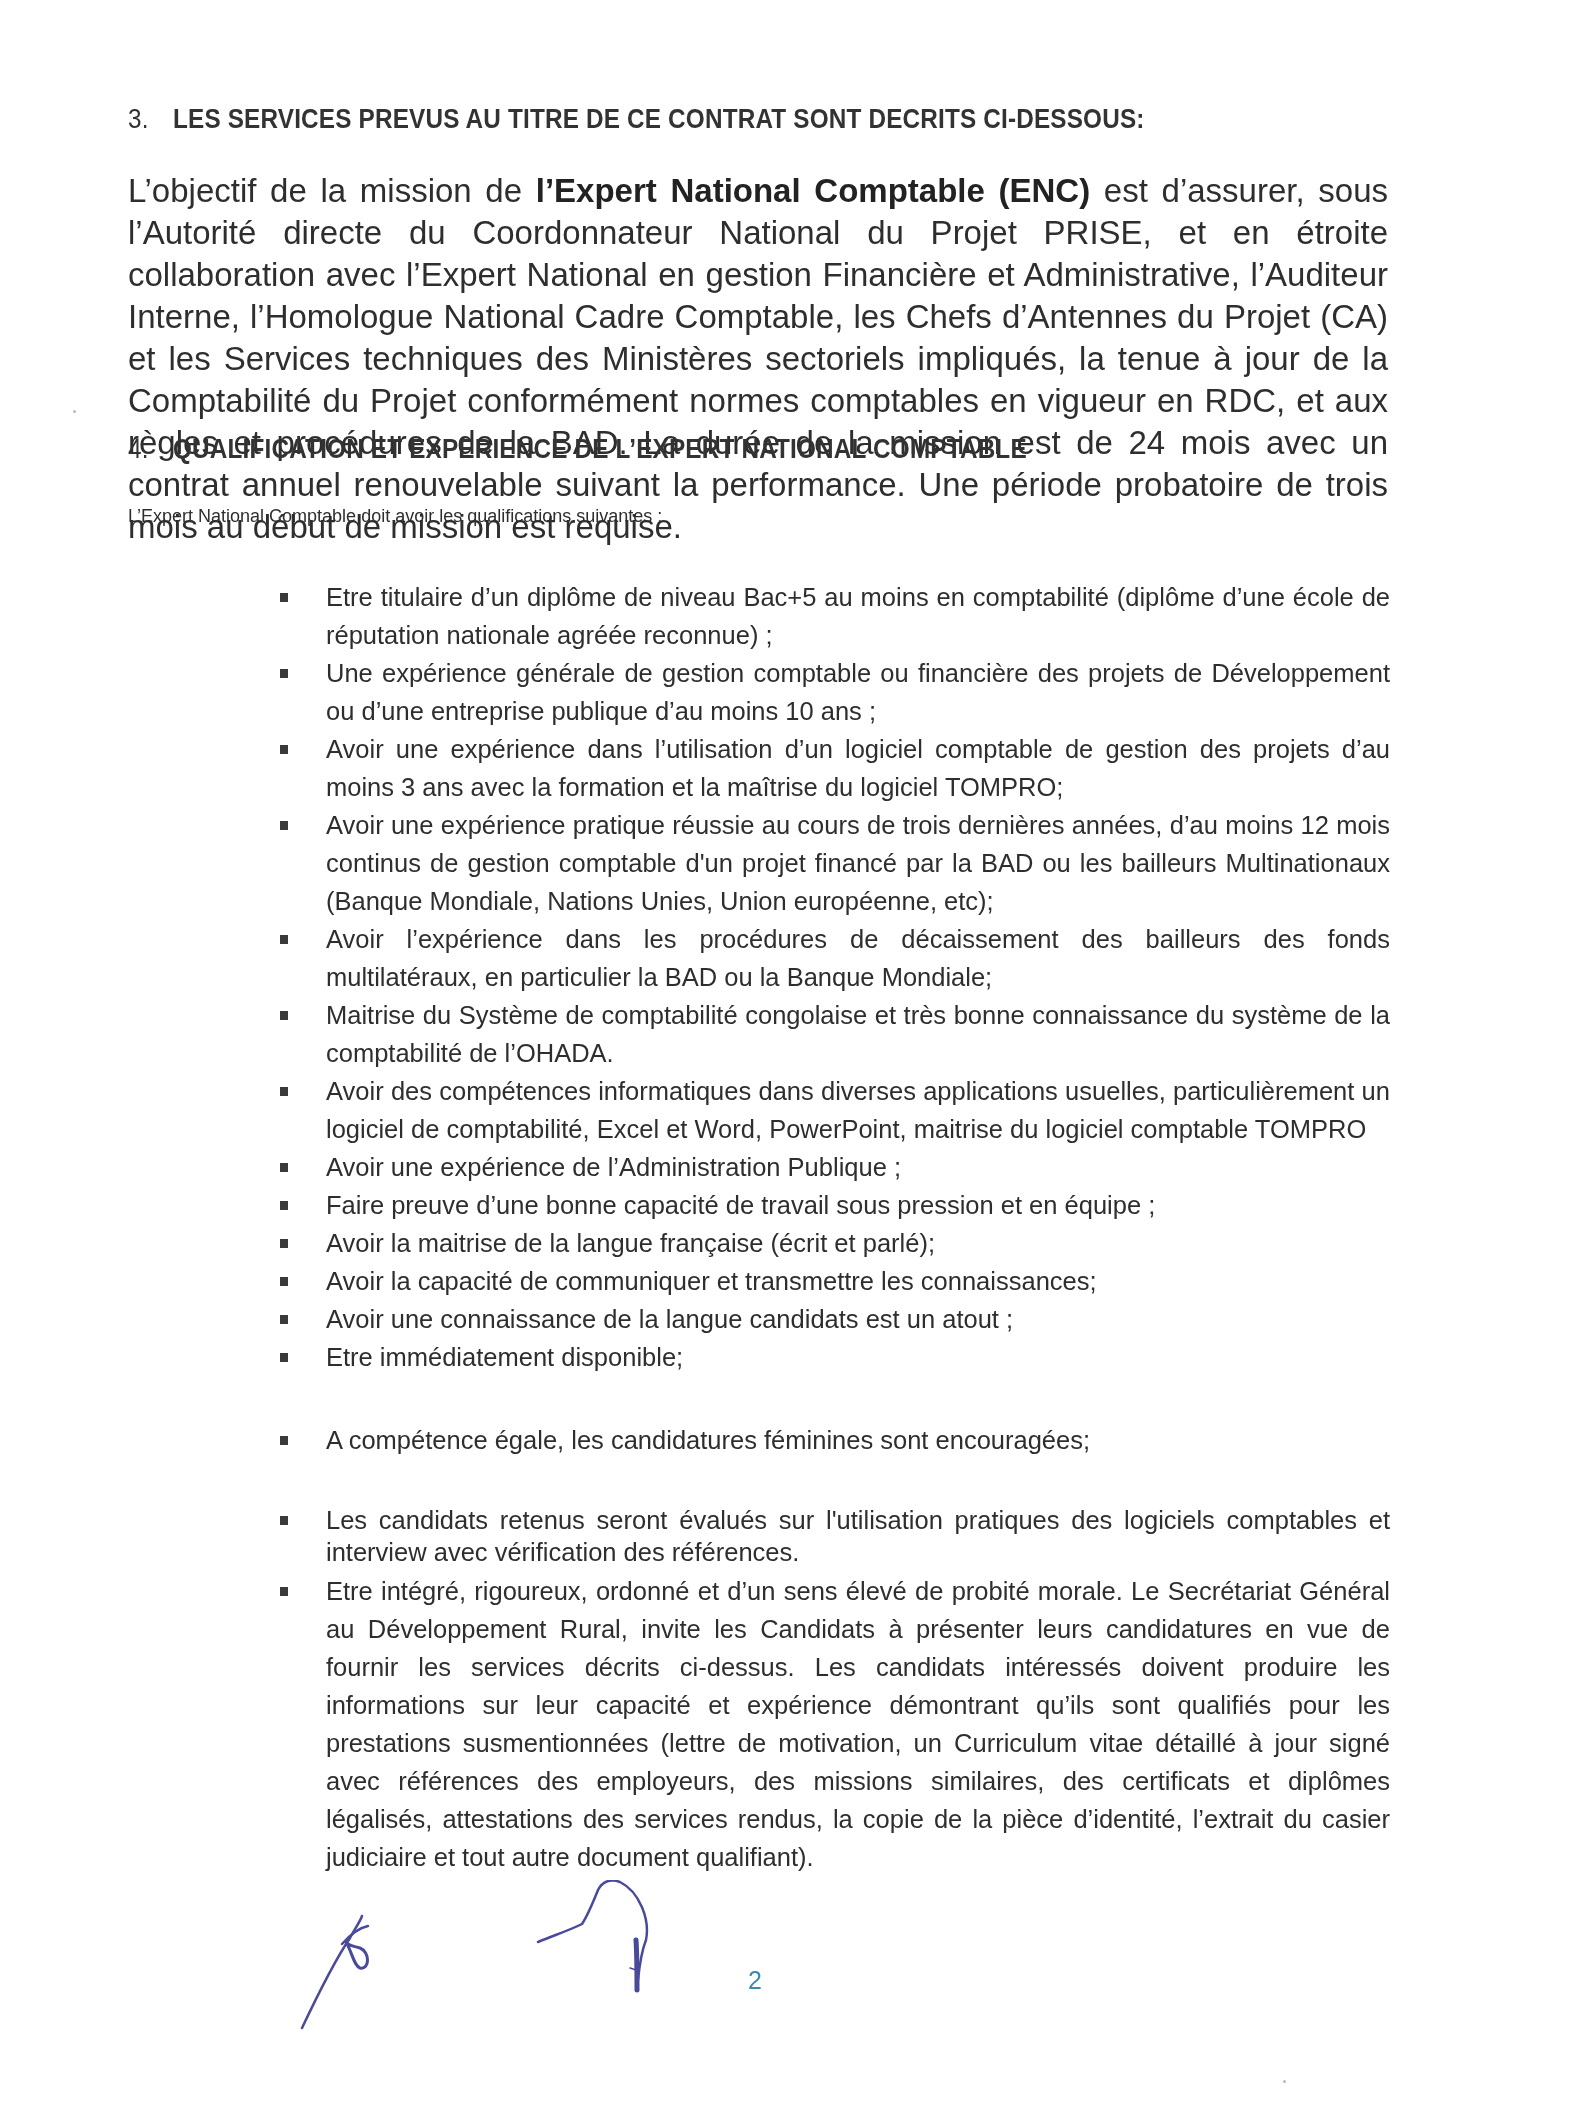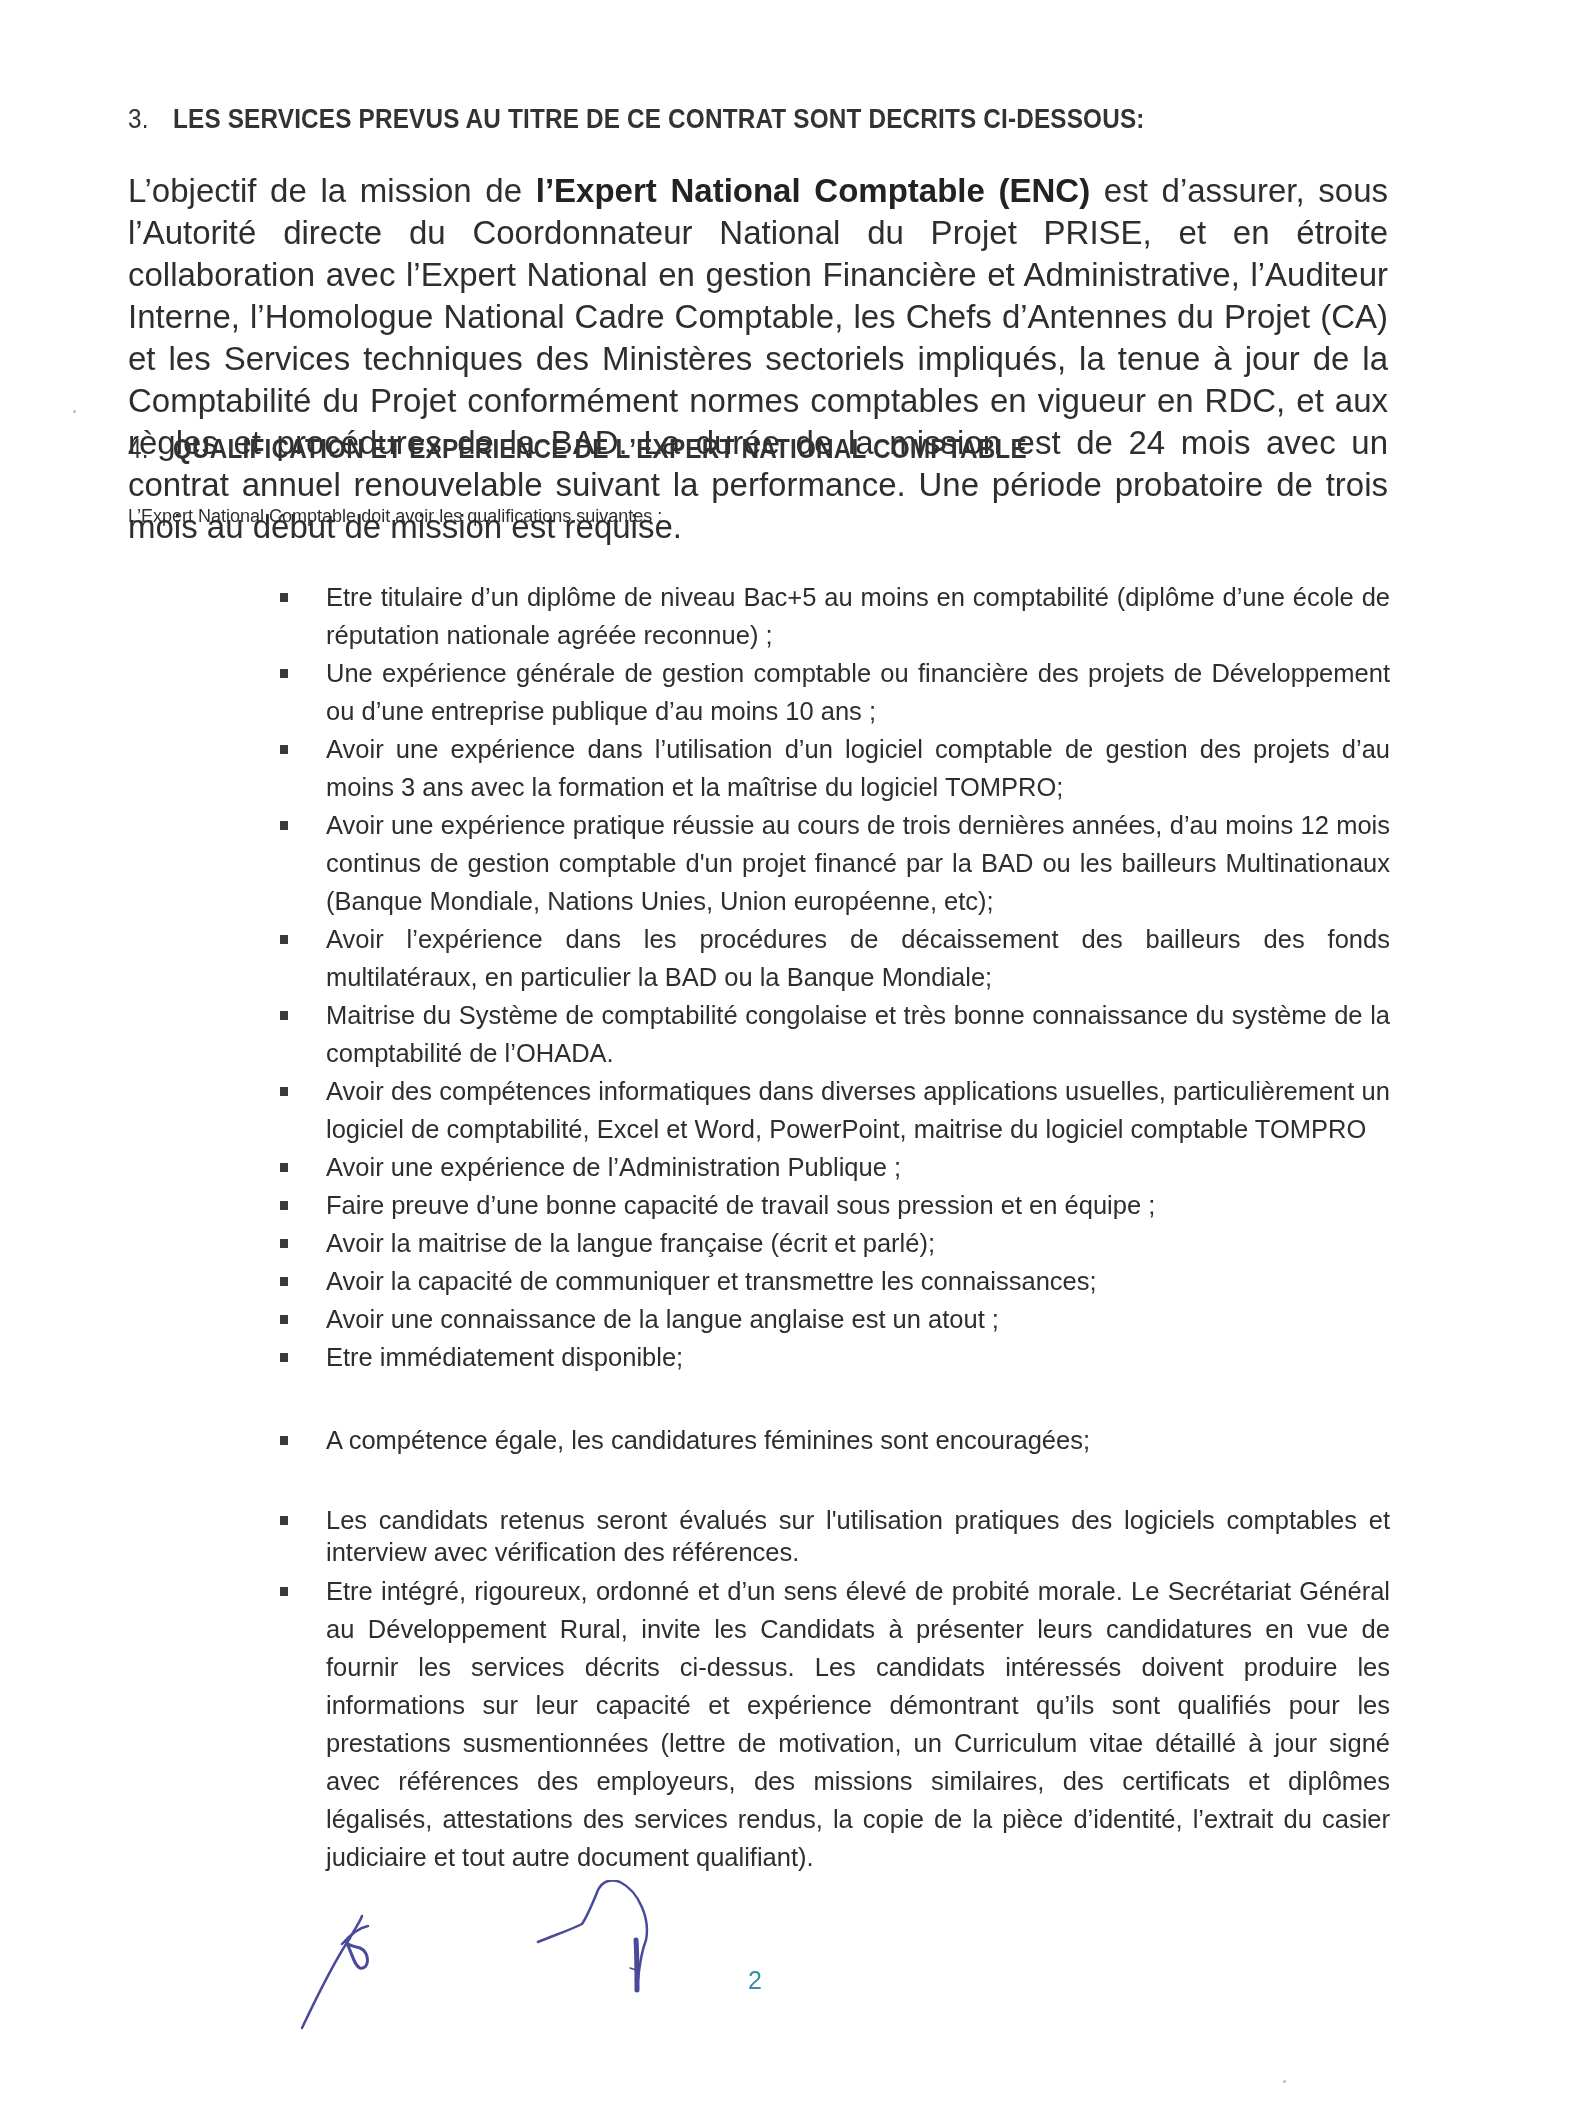--- a/index.html
+++ b/index.html
@@ -127,21 +127,21 @@
     <li><span class="bullet"></span><span>Avoir une expérience dans l’utilisation d’un logiciel comptable de gestion des projets d’au moins 3 ans avec la formation et la maîtrise du logiciel TOMPRO;</span></li>
     <li><span class="bullet"></span><span>Avoir une expérience pratique réussie au cours de trois dernières années, d’au moins 12 mois continus de gestion comptable d'un projet financé par la BAD ou les bailleurs Multinationaux (Banque Mondiale, Nations Unies, Union européenne, etc);</span></li>
     <li><span class="bullet"></span><span>Avoir l’expérience dans les procédures de décaissement  des bailleurs des fonds multilatéraux, en particulier la BAD ou la Banque Mondiale;</span></li>
     <li><span class="bullet"></span><span>Maitrise du Système de comptabilité congolaise et très bonne connaissance du système de la comptabilité de l’OHADA.</span></li>
     <li><span class="bullet"></span><span>Avoir des compétences informatiques dans diverses applications usuelles, particulièrement un logiciel de comptabilité,  Excel et Word, PowerPoint, maitrise du logiciel comptable TOMPRO</span></li>
     <li><span class="bullet"></span><span>Avoir une expérience de l’Administration Publique ;</span></li>
     <li><span class="bullet"></span></li>
     <li><span class="bullet"></span><span>Faire preuve d’une bonne capacité de travail sous pression et en équipe ;</span></li>
     <li><span class="bullet"></span><span>Avoir la maitrise  de la langue française (écrit et parlé);</span></li>
     <li><span class="bullet"></span><span>Avoir la capacité de communiquer et transmettre les connaissances;</span></li>
-    <li><span class="bullet"></span><span>Avoir une connaissance de la langue anglaise est un atout ;</span></li>
+    <li><span class="bullet"></span><span>Avoir une connaissance de la langue candidats est un atout ;</span></li>
     <li><span class="bullet"></span><span>Etre immédiatement disponible;</span></li>
     <li class="tight"><span class="bullet"></span><span>A compétence égale, les candidatures féminines sont encouragées;</span></li>
     <li class="tight"><span class="bullet"></span><span>Les candidats retenus seront évalués sur l'utilisation pratiques  des logiciels comptables et interview avec vérification des références.</span></li>
     <li style="margin-top:4px;"><span class="bullet"></span><span>Etre intégré, rigoureux, ordonné et d’un sens élevé de probité morale. Le Secrétariat Général au Développement Rural, invite les Candidats à présenter leurs candidatures en vue de fournir les services décrits ci-dessus. Les candidats intéressés doivent produire les informations sur leur capacité et expérience démontrant qu’ils sont qualifiés pour les prestations susmentionnées (lettre de motivation, un Curriculum vitae détaillé à jour signé avec références des employeurs, des missions similaires, des certificats et diplômes légalisés, attestations des services rendus, la copie de la pièce d’identité, l’extrait du casier judiciaire et tout autre document qualifiant).</span></li>
   </ul>
 
   <svg class="signature" viewBox="0 0 500 180">
     <g fill="none" stroke="#4a4a9a" stroke-linecap="round" stroke-linejoin="round">
 
       <path d="M22 148 C40 110, 55 80, 70 58 C74 50, 80 42, 82 36" stroke-width="2.5"></path>

